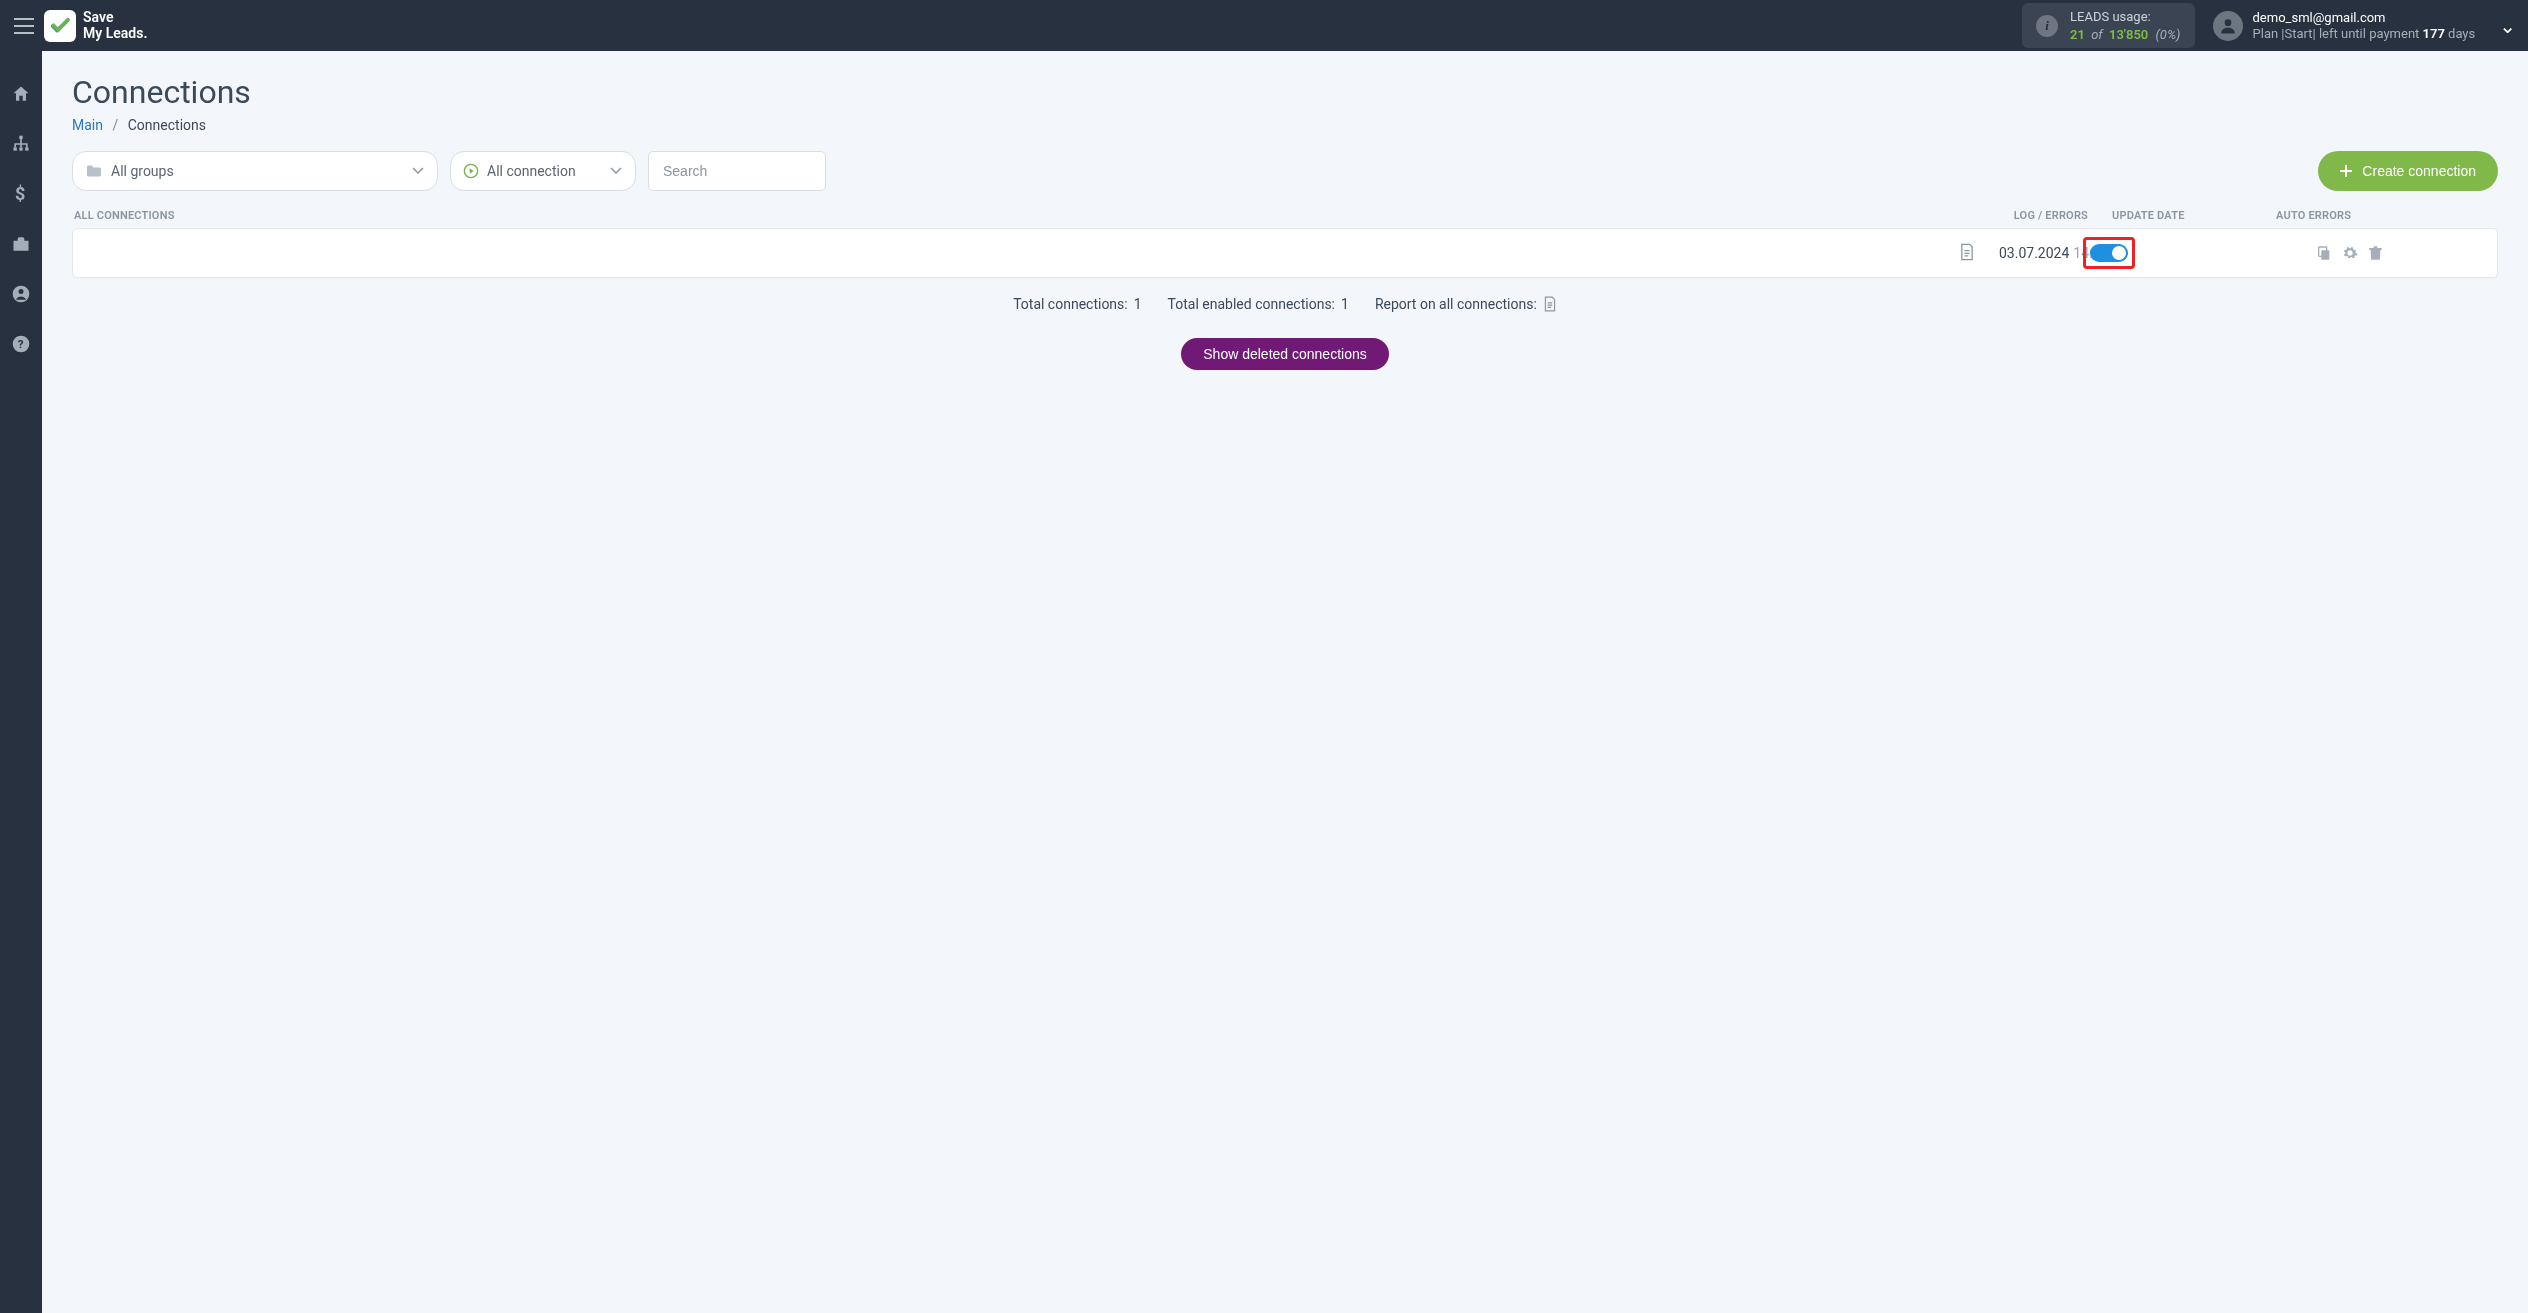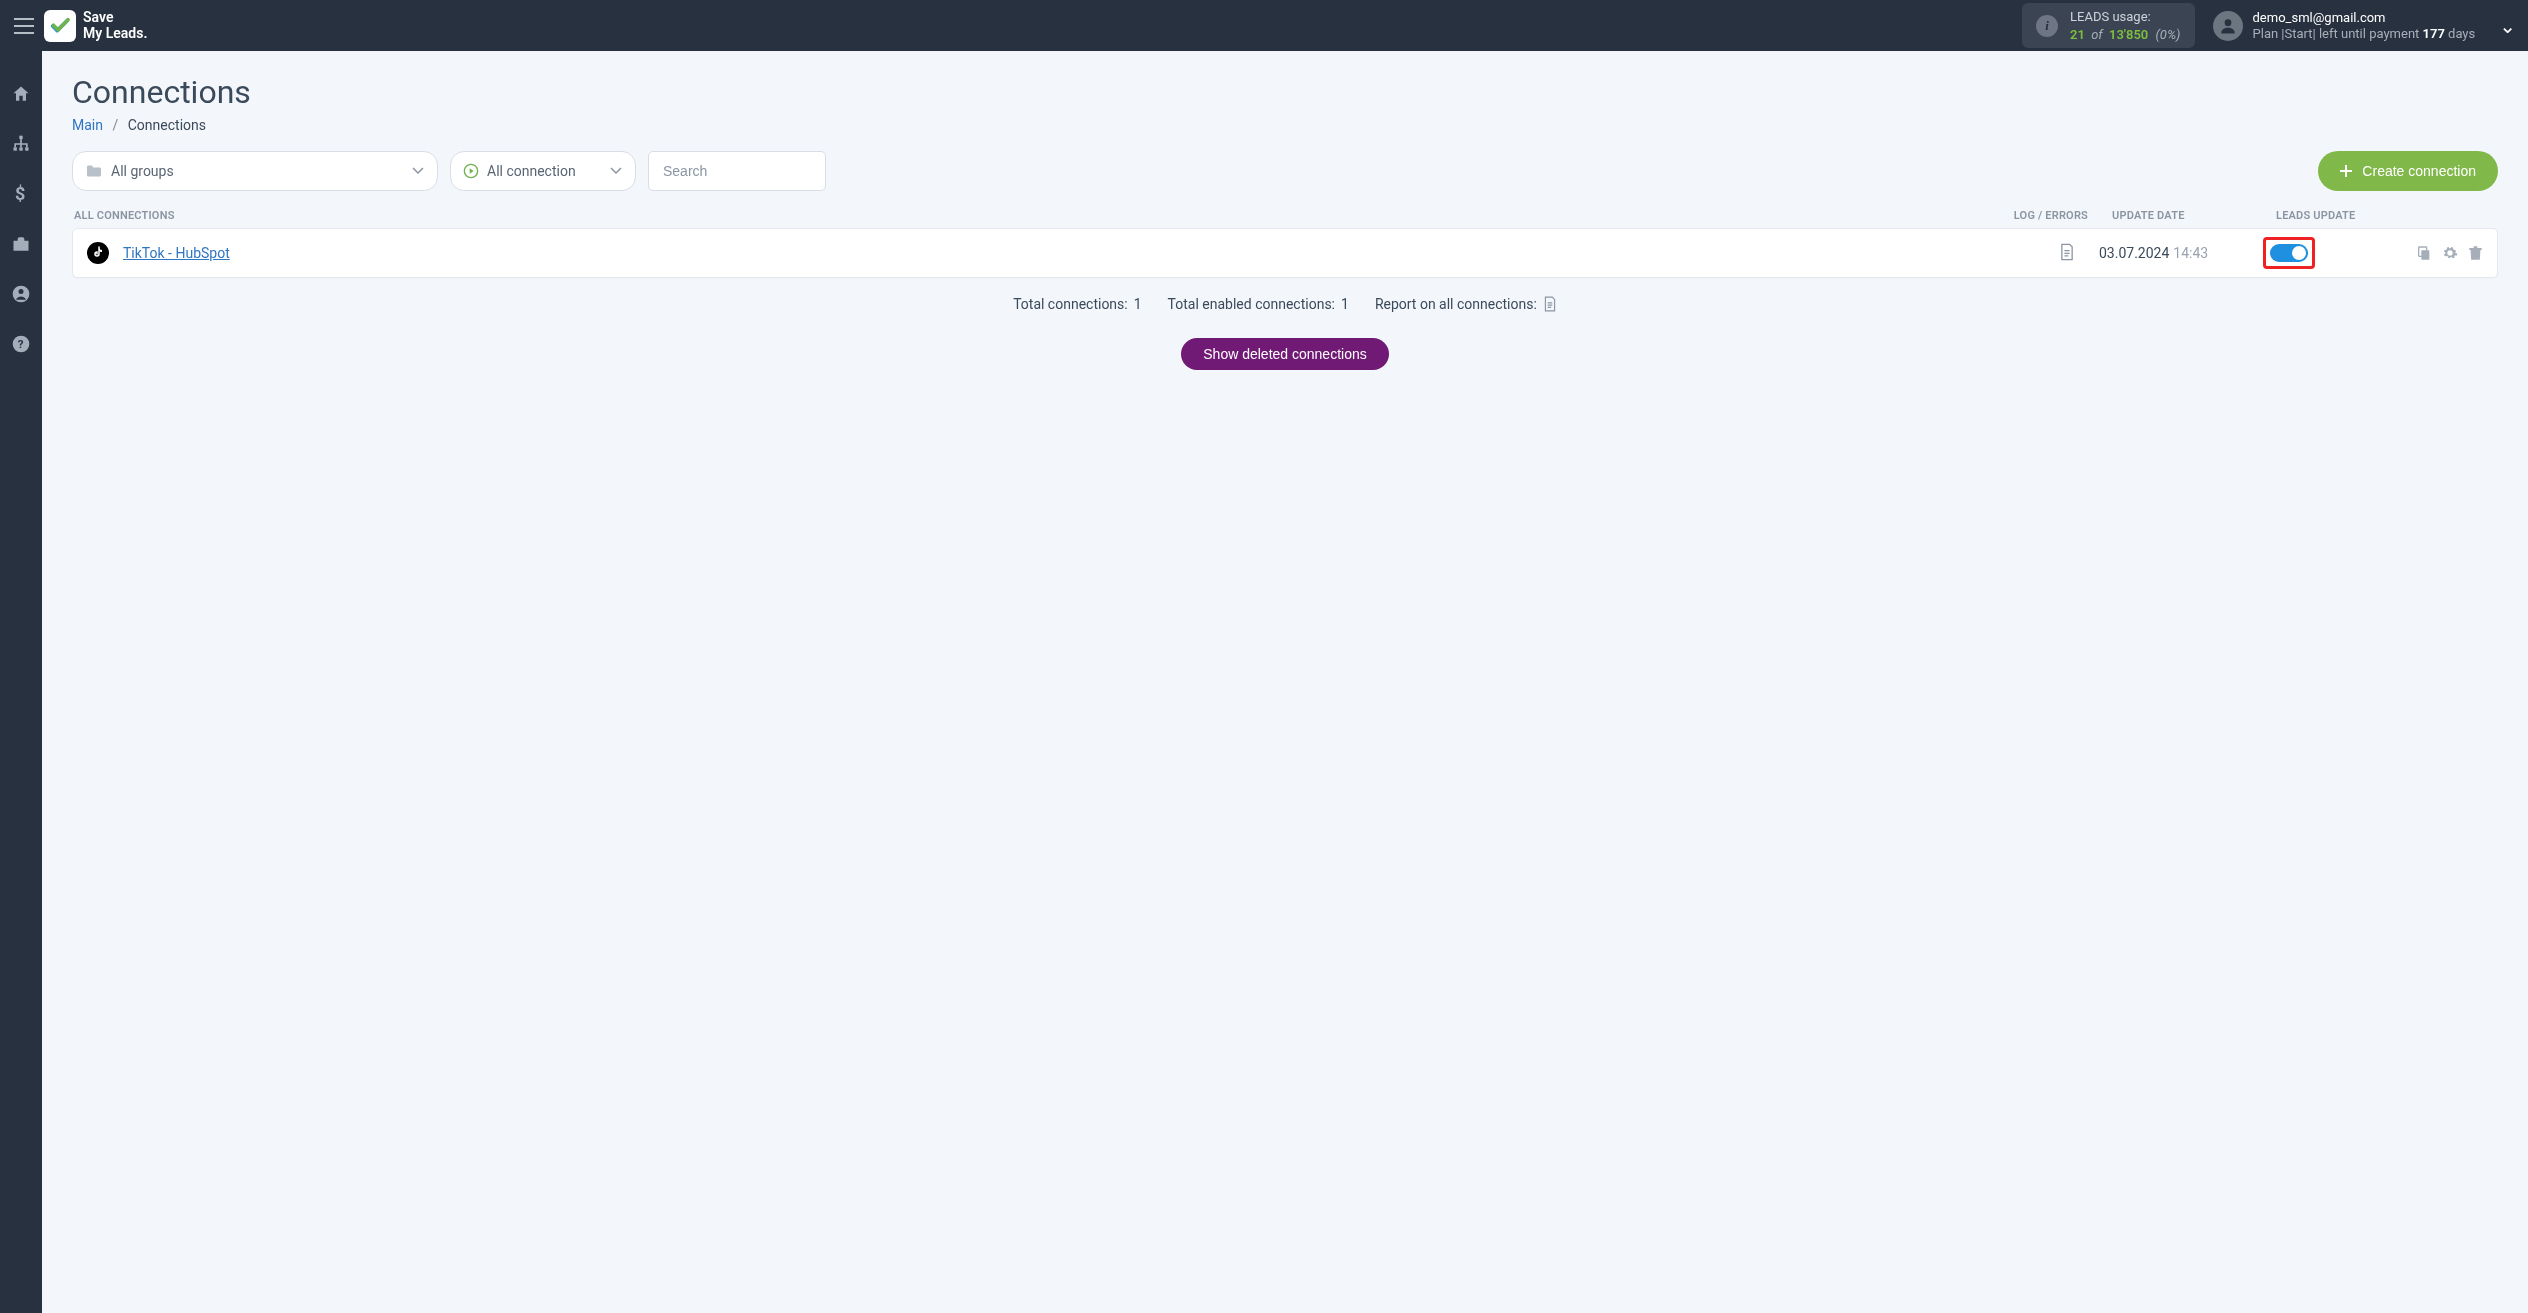--- a/index.html
+++ b/index.html
@@ -314,34 +314,25 @@
               </svg>
           </span>
           <span>Create connection</span>
         </button>
       </div>
 
       <div class="table-head">
         <div class="th-all">ALL CONNECTIONS</div>
         <div class="th-log">LOG / ERRORS</div>
         <div class="th-date">UPDATE DATE</div>
-        <div class="th-auto">LEADS UPDATE</div>
+        <div class="th-auto">AUTO ERRORS</div>
         <div></div>
       </div>
 
       <div class="conn-row">
-        <div class="conn-name-wrap">
-          <div class="conn-icon">
-            <svg width="12" height="14" viewBox="0 0 24 28" fill="#fff">
-                <path d="M14 2v14a4 4 0 11-4-4v4" stroke="#fff" stroke-width="3" fill="none" stroke-linecap="round"></path>
-                <path d="M14 2c0 4 3 6 6 6v4c-3 0-5-1-6-2" fill="#fff"></path>
-              </svg>
-          </div>
-          <a href="#" class="conn-name">TikTok - HubSpot</a>
-        </div>
         <div class="log-cell">
           <svg width="16" height="18" viewBox="0 0 24 28" style="display:inline-block">
               <path d="M4 2h12l4 4v20H4z" fill="none" stroke="currentColor" stroke-width="2"></path>
               <path d="M8 12h8M8 16h8M8 20h6" stroke="currentColor" stroke-width="2"></path>
             </svg>
         </div>
         <div class="date-cell">
           <span>03.07.2024</span><span class="time">14:43</span>
         </div>
         <div class="auto-cell">

